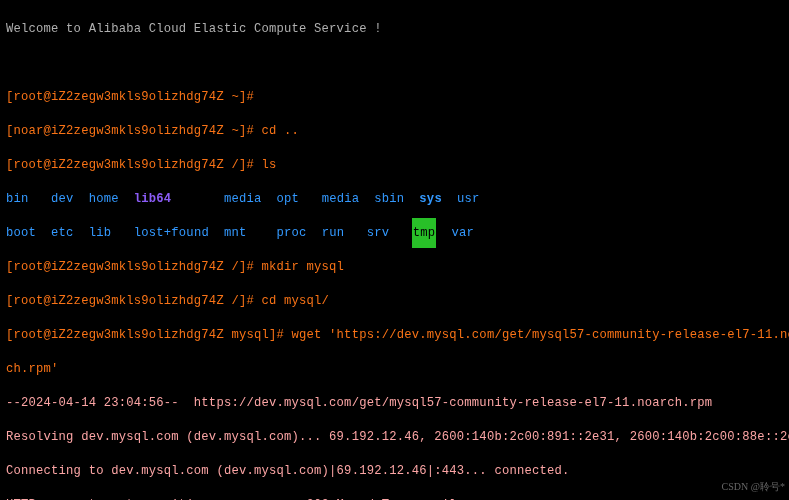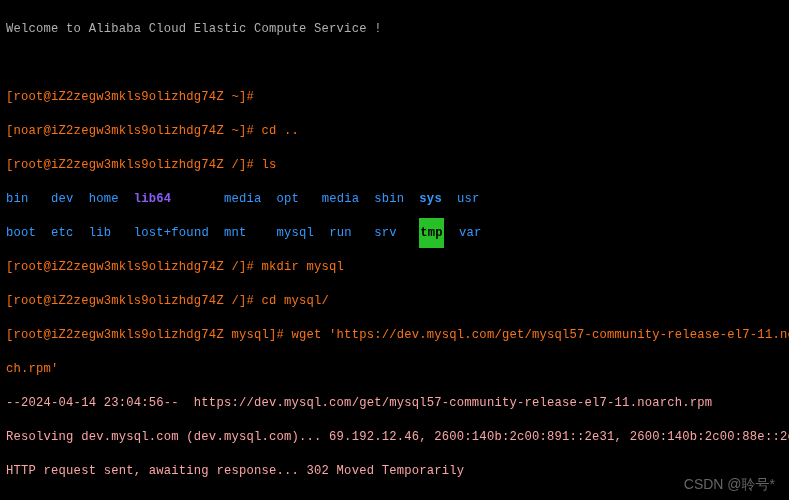--- a/index.html
+++ b/index.html
@@ -18,49 +18,50 @@
     background: #000;
     padding: 4px 6px;
     white-space: pre;
     letter-spacing: 0.2px;
   }
   .welcome { color: #b0b0b0; }
   .prompt { color: #f97316; }
   .dir-bin { color: #3399ff; font-weight: normal; }
   .dir-lib { color: #8b5cf6; font-weight: bold; }
   .dir-sys { color: #3399ff; font-weight: bold; }
-  .dir-tmp { color: #000; background: #28c028; font-weight: bold; padding: 8px 1px; }
+  .dir-tmp { color: #000; background: #28c028; font-weight: normal; padding: 8px 1px; }
   .line { display: block; }
   .wget { color: #fca5a5; }
   .watermark {
     position: absolute;
-    right: 14px;
+    right: 4px;
     bottom: 6px;
     color: #666;
-    font-family: Liberation Sans, sans-serif;
-    font-size: 14px;
+    font-family: Liberation Serif, serif;
+    font-size: 10px;
   }
 </style>
 </head>
 <body>
 
 <div class="terminal">
 <span class="line welcome">Welcome to Alibaba Cloud Elastic Compute Service !</span>
 <span class="line"> </span>
 <span class="line prompt">[root@iZ2zegw3mkls9olizhdg74Z ~]#</span>
 <span class="line prompt">[noar@iZ2zegw3mkls9olizhdg74Z ~]# cd ..</span>
 <span class="line prompt">[root@iZ2zegw3mkls9olizhdg74Z /]# ls</span>
 <span class="line"><span class="dir-bin">bin</span>   <span class="dir-bin">dev</span>  <span class="dir-bin">home</span>  <span class="dir-lib">lib64</span>       <span class="dir-bin">media</span>  <span class="dir-bin">opt</span>   <span class="dir-bin">media</span>  <span class="dir-bin">sbin</span>  <span class="dir-sys">sys</span>  <span class="dir-bin">usr</span></span>
-<span class="line"><span class="dir-bin">boot</span>  <span class="dir-bin">etc</span>  <span class="dir-bin">lib</span>   <span class="dir-bin">lost+found</span>  <span class="dir-bin">mnt</span>    <span class="dir-bin">mysql</span>  <span class="dir-bin">run</span>   <span class="dir-bin">srv</span>   <span class="dir-tmp">tmp</span>  <span class="dir-bin">var</span></span>
+<span class="line"><span class="dir-bin">boot</span>  <span class="dir-bin">etc</span>  <span class="dir-bin">lib</span>   <span class="dir-bin">lost+found</span>  <span class="dir-bin">mnt</span>    <span class="dir-bin">proc</span>  <span class="dir-bin">run</span>   <span class="dir-bin">srv</span>   <span class="dir-tmp">tmp</span>  <span class="dir-bin">var</span></span>
 <span class="line prompt">[root@iZ2zegw3mkls9olizhdg74Z /]# mkdir mysql</span>
 <span class="line prompt">[root@iZ2zegw3mkls9olizhdg74Z /]# cd mysql/</span>
 <span class="line prompt">[root@iZ2zegw3mkls9olizhdg74Z mysql]# wget 'https://dev.mysql.com/get/mysql57-community-release-el7-11.noar</span>
 <span class="line prompt">ch.rpm'</span>
 <span class="line wget">--2024-04-14 23:04:56--  https://dev.mysql.com/get/mysql57-community-release-el7-11.noarch.rpm</span>
 <span class="line wget">Resolving dev.mysql.com (dev.mysql.com)... 69.192.12.46, 2600:140b:2c00:891::2e31, 2600:140b:2c00:88e::2e31</span>
+<span class="line wget">Connecting to dev.mysql.com (dev.mysql.com)|69.192.12.46|:443... connected.</span>
 <span class="line wget">HTTP request sent, awaiting response... 302 Moved Temporarily</span>
 
 
 
 
 
 
 
 
 

